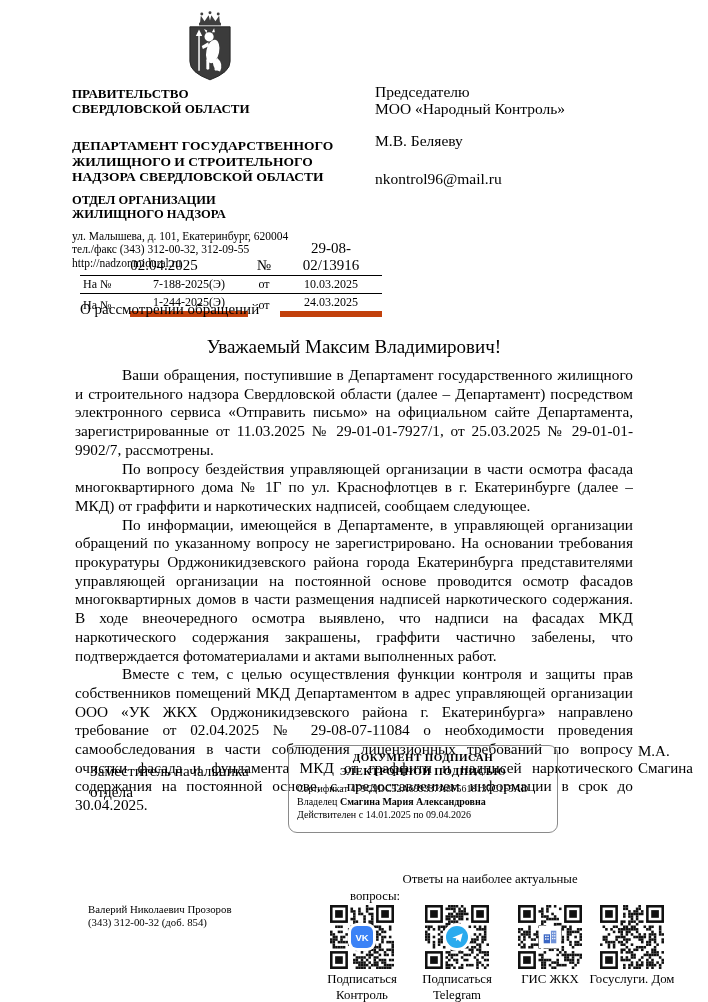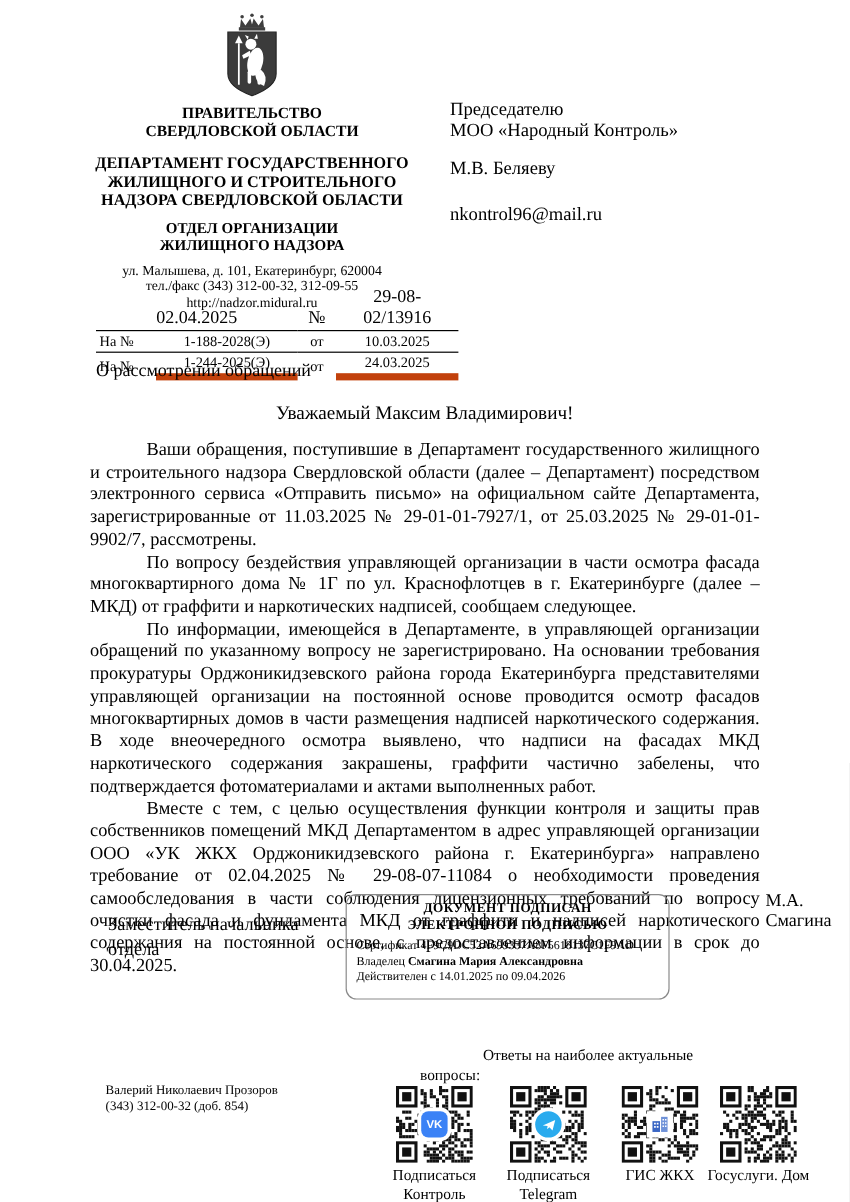--- a/index.html
+++ b/index.html
@@ -2,42 +2,42 @@
 <html><head>
 <meta charset="utf-8">
 <style>
   html,body{margin:0;padding:0;background:#e8e8e8;}
   .page{
     position:relative;width:708px;height:1002px;background:#ffffff;
     margin:0 auto;font-family:"Liberation Serif","DejaVu Serif",serif;color:#000;
     overflow:hidden;
   }
   
-  .lh-left{position:absolute;left:72px;top:10px;width:276px;text-align:center;}
+  .lh-left{position:absolute;left:72px;top:10px;width:276px;}
   .coat{display:block;margin:0 auto 4px auto;}
   .gov{font-weight:bold;font-size:13px;line-height:15px;}
-  .dept{font-weight:bold;font-size:13.5px;line-height:15.5px;margin-top:12px;}
+  .dept{font-weight:bold;font-size:13.5px;line-height:15.5px;margin-top:22px;}
   .division{font-weight:bold;font-size:12.5px;line-height:14.5px;margin-top:8px;}
   .addr{font-size:11.5px;line-height:13.5px;margin-top:8px;}
   
   .addressee{position:absolute;left:375px;top:83px;width:270px;font-size:15.5px;line-height:17px;}
   .addressee .nm{margin-top:15px;}
   .addressee .em{margin-top:21px;}
   
   .ref{position:absolute;left:80px;top:239px;border-collapse:collapse;}
   .ref td{padding:1px 3px;vertical-align:bottom;}
   .ref .r1 td{border-bottom:1px solid #000;font-size:15px;}
   .ref .r2 td{border-bottom:1px solid #000;font-size:12px;}
   .ref .r3 td{font-size:12px;}
   .ref .r3 td.u{border-bottom:6px solid #c2410c;}
   .ref td.c{text-align:center;}
   .ref .w1{width:44px;} .ref .w2{width:112px;} .ref .w3{width:26px;} .ref .w4{width:96px;}
   .subject{position:absolute;left:80px;top:301px;font-size:15px;}
   
-  .salutation{position:absolute;left:75px;top:336px;width:558px;text-align:center;font-size:16px;}
+  .salutation{position:absolute;left:75px;top:336px;width:558px;text-align:center;font-size:19px;}
   .body-text{position:absolute;left:75px;top:366px;width:558px;font-size:15.3px;line-height:18.7px;text-align:justify;}
   .body-text p{margin:0;text-indent:47px;}
   
   .sig-pos{position:absolute;left:90px;top:760px;width:170px;font-size:15.3px;line-height:21px;}
   .sig-name{position:absolute;left:600px;top:743px;font-size:15px;padding-left:38px;}
   .stamp{position:absolute;left:288px;top:745px;width:252px;height:76px;border:1.6px solid #8a8a8a;
          border-radius:9px;padding:5px 8px;font-size:10px;line-height:13px;}
   .stamp .t{font-weight:bold;text-align:center;font-size:11px;line-height:13.5px;letter-spacing:.4px;margin-bottom:4px;}
   .stamp b{font-weight:bold;}
   
@@ -109,21 +109,21 @@
 
   <table class="ref">
     <tbody>
         <tr class="r1">
       <td class="c w1" colspan="2" style="width:156px">02.04.2025</td>
       <td class="c w3">№</td>
       <td class="c w4">29-08-02/13916</td>
     </tr>
     <tr class="r2">
       <td class="w1">На №</td>
-      <td class="c w2">1-188-2028(Э)</td>
+      <td class="c w2">7-188-2025(Э)</td>
       <td class="c w3">от</td>
       <td class="c w4">10.03.2025</td>
     </tr>
     <tr class="r3">
       <td class="w1">На №</td>
       <td class="c w2 u">1-244-2025(Э)</td>
       <td class="c w3">от</td>
       <td class="c w4 u">24.03.2025</td>
     </tr>
   </tbody>

